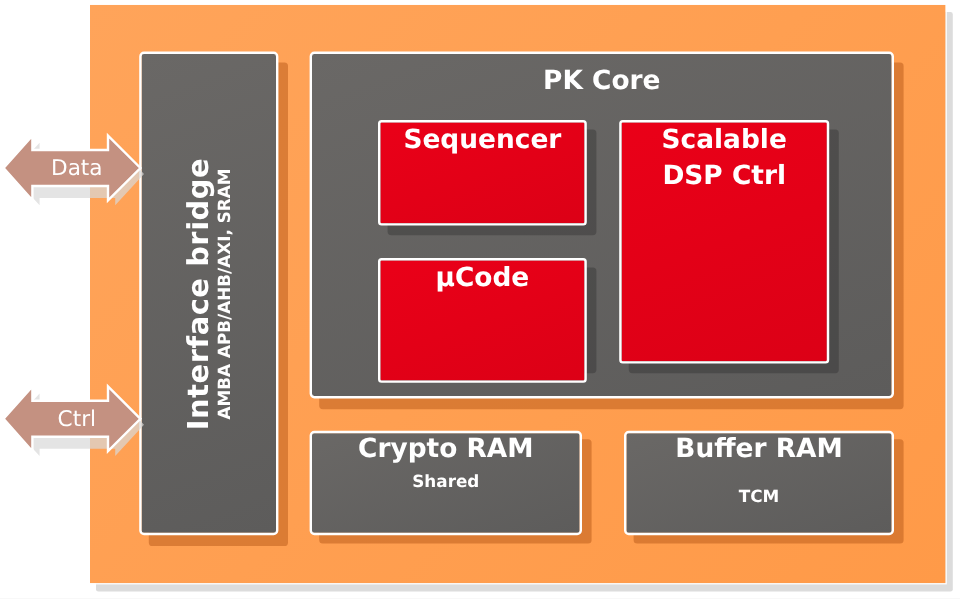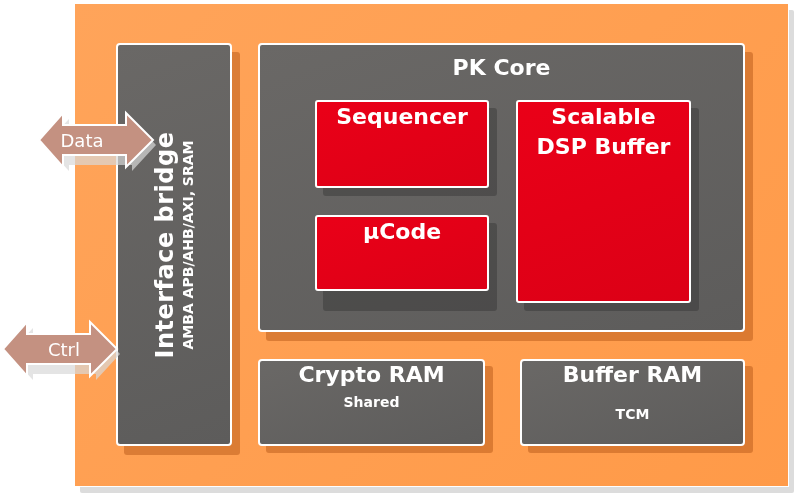--- a/index.html
+++ b/index.html
@@ -37,37 +37,37 @@
     .bridge-title { font-size: 24px; font-weight: bold; letter-spacing: 0.5px; line-height: 28px; }
     .bridge-sub { font-size: 14px; font-weight: bold; line-height: 18px; }
 
     
     .core { left: 258px; top: 43px; width: 487px; height: 289px; }
     .core-shadow { left: 266px; top: 52px; width: 487px; height: 289px; }
     .core-title { position: absolute; left: 0; right: 0; top: 10px; text-align: center; font-size: 22px; font-weight: bold; }
 
     .seq { left: 315px; top: 100px; width: 174px; height: 88px; }
     .seq-shadow { left: 323px; top: 108px; width: 174px; height: 88px; }
-    .ucode { left: 315px; top: 215px; width: 174px; height: 76px; }
+    .ucode { left: 315px; top: 215px; width: 174px; height: 104px; }
     .ucode-shadow { left: 323px; top: 223px; width: 174px; height: 88px; }
     .dsp { left: 516px; top: 100px; width: 175px; height: 203px; }
     .dsp-shadow { left: 524px; top: 108px; width: 175px; height: 203px; }
     .red-label { font-size: 22px; font-weight: bold; line-height: 30px; }
 
     
     .crypto { left: 258px; top: 359px; width: 227px; height: 87px; }
     .crypto-shadow { left: 266px; top: 366px; width: 227px; height: 87px; }
     .buffer { left: 520px; top: 359px; width: 225px; height: 87px; gap: 12px; }
     .buffer-shadow { left: 528px; top: 366px; width: 225px; height: 87px; }
     .ram-title { font-size: 22px; font-weight: bold; line-height: 28px; }
     .ram-sub { font-size: 14px; font-weight: bold; line-height: 22px; margin-top: 2px; }
 
     
     .arrow { position: absolute; left: 0; width: 124px; height: 64px; }
-    .arrow-data { top: 109px; padding-left: 36px; }
+    .arrow-data { top: 109px; }
     .arrow-ctrl { top: 318px; }
     .arrow-label { position: absolute; left: 0; right: 0; top: 0; bottom: 0; display: flex;
       align-items: center; justify-content: center; color: #ffffff; font-size: 18px; padding-left: 4px; }
   </style>
 </head>
 <body>
 
 <div class="abs frame-shadow"></div>
 <div class="abs frame"></div>
 
@@ -90,21 +90,21 @@
 </div>
 
 <div class="abs inner-shadow ucode-shadow"></div>
 <div class="abs red ucode center">
   <div class="red-label">µCode</div>
 </div>
 
 <div class="abs inner-shadow dsp-shadow"></div>
 <div class="abs red dsp center">
   <div class="red-label">Scalable</div>
-  <div class="red-label">DSP Buffer</div>
+  <div class="red-label">DSP Ctrl</div>
 </div>
 
 <div class="abs shadow crypto-shadow"></div>
 <div class="abs gray crypto center">
   <div class="ram-title">Crypto RAM</div>
   <div class="ram-sub">Shared</div>
 </div>
 
 <div class="abs shadow buffer-shadow"></div>
 <div class="abs gray buffer center">

